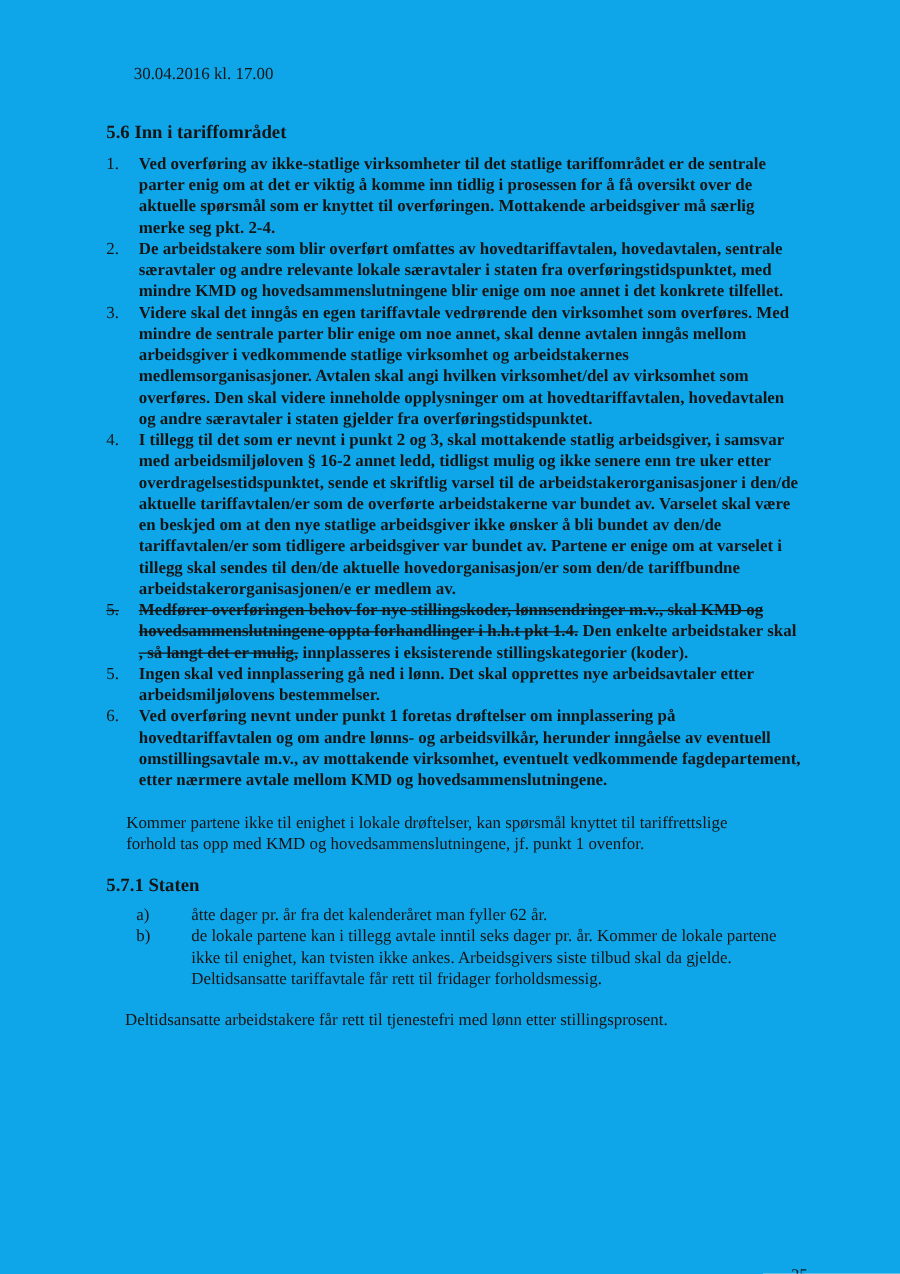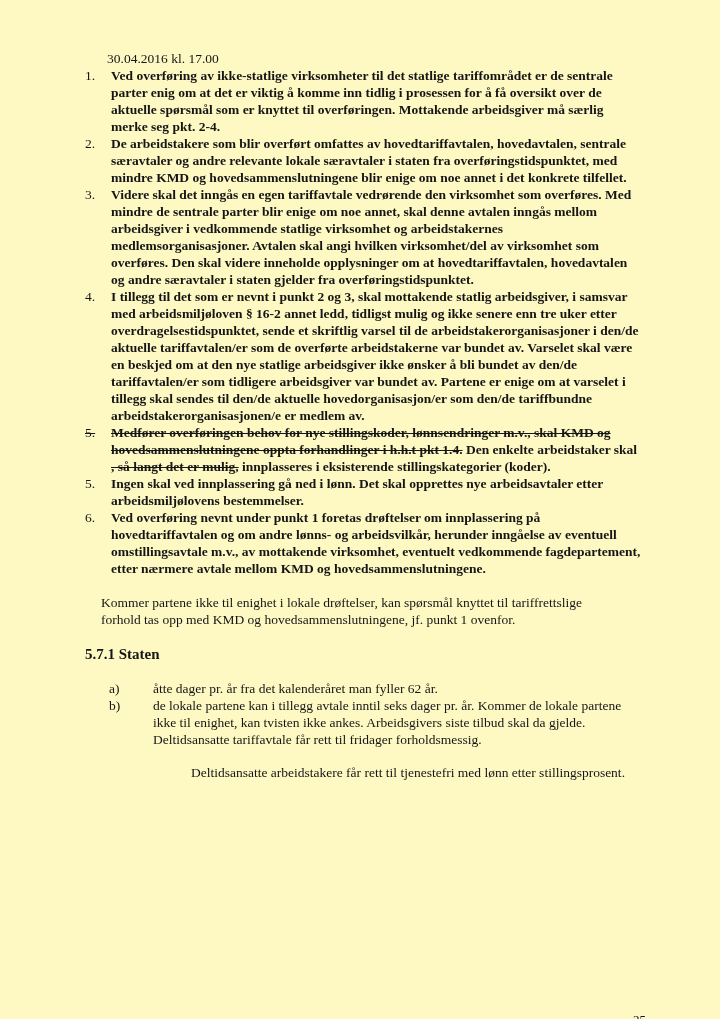--- a/index.html
+++ b/index.html
@@ -1,20 +1,20 @@
 <!DOCTYPE html>
 <html><head>
 <meta charset="utf-8">
 <style>
   html, body { margin: 0; padding: 0; background: #e8e8e8; }
   .page {
     position: relative;
     width: 720px;
     height: 1019px;
-    background: #fef9c3;
+    background: #0ea5e9;
     font-family: "Liberation Serif", "DejaVu Serif", serif;
     color: #151515;
     overflow: hidden;
     margin: 0 auto;
   }
   .content {
     position: absolute;
     top: 50px;
     left: 85px;
     width: 556px;
@@ -23,49 +23,50 @@
   }
   .header-datetime { margin-left: 22px; }
   .sec-heading {
     font-size: 15px;
     font-weight: bold;
     line-height: 19px;
     margin: 0;
   }
   .h-56  { margin-top: 30px; margin-bottom: 6px; }
   .h-57  { margin-top: 18px; margin-bottom: 6px; }
-  .h-571 { margin-top: 17px; margin-bottom: 16px; }
+  .h-571 { margin-top: 17px; margin-bottom: 4px; }
   .num-list { }
   .li { display: flex; }
   .li .num { flex: none; width: 26px; }
   .li .txt { flex: 1; font-weight: bold; }
   .strike { text-decoration: line-through; text-decoration-thickness: 1px; }
   .para { margin: 16px; }
   .closing-56 { margin-top: 17px; }
   .ab-list { margin-left: 24px; }
   .li2 { display: flex; }
   .li2 .num { flex: none; width: 28px; }
   .li2 .txt { flex: 1; margin-left: 16px; }
-  .closing-571 { margin-left: 15px; text-align: right; }
+  .closing-571 { margin-left: 15px; }
   .page-number {
     position: absolute;
     left: 633px;
     top: 985px;
     font-size: 13px;
     margin-top: 27px;
   }
 </style>
 </head>
 <body>
 
 <div class="page">
   <div class="content">
 
     <div class="header-datetime">30.04.2016 kl. 17.00</div>
 
+    <div class="sec-heading h-56">5.6 Inn i tariffområdet</div>
 
     <div class="num-list">
 
       <div class="li">
         <span class="num">1.</span>
         <div class="txt">Ved overføring av ikke-statlige virksomheter til det statlige tariffområdet er de sentrale parter enig om at det er viktig å komme inn tidlig i prosessen for å få oversikt over de aktuelle spørsmål som er knyttet til overføringen. Mottakende arbeidsgiver må særlig merke seg pkt. 2-4.</div>
       </div>
 
       <div class="li">
         <span class="num">2.</span>

